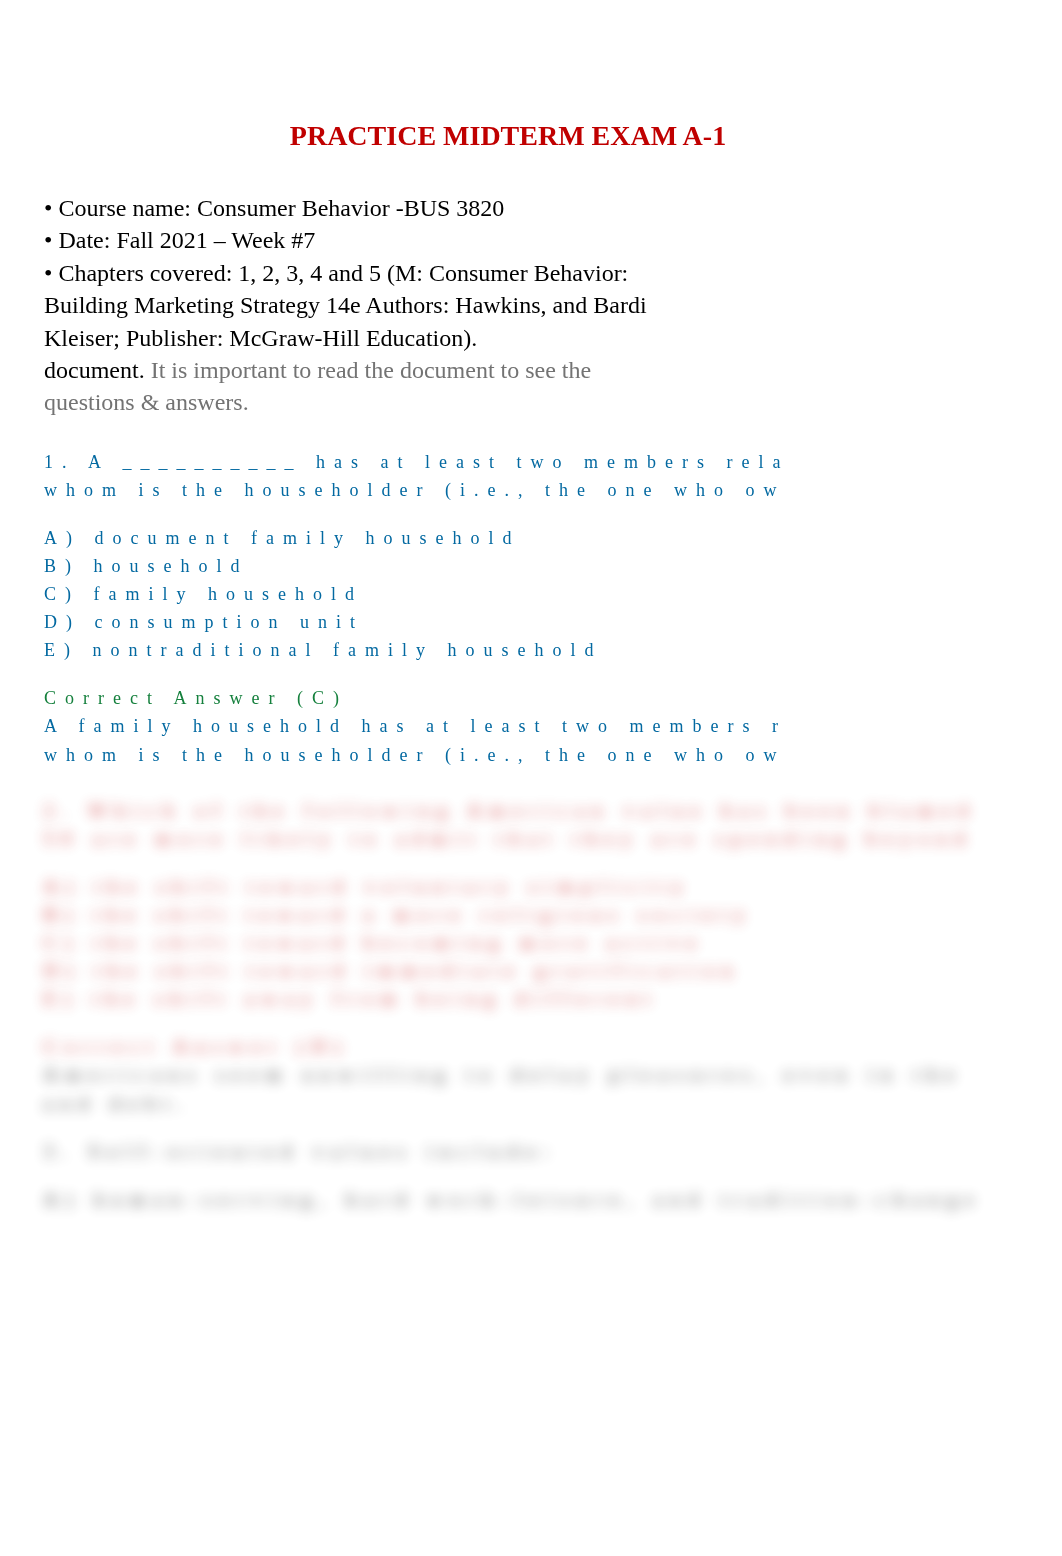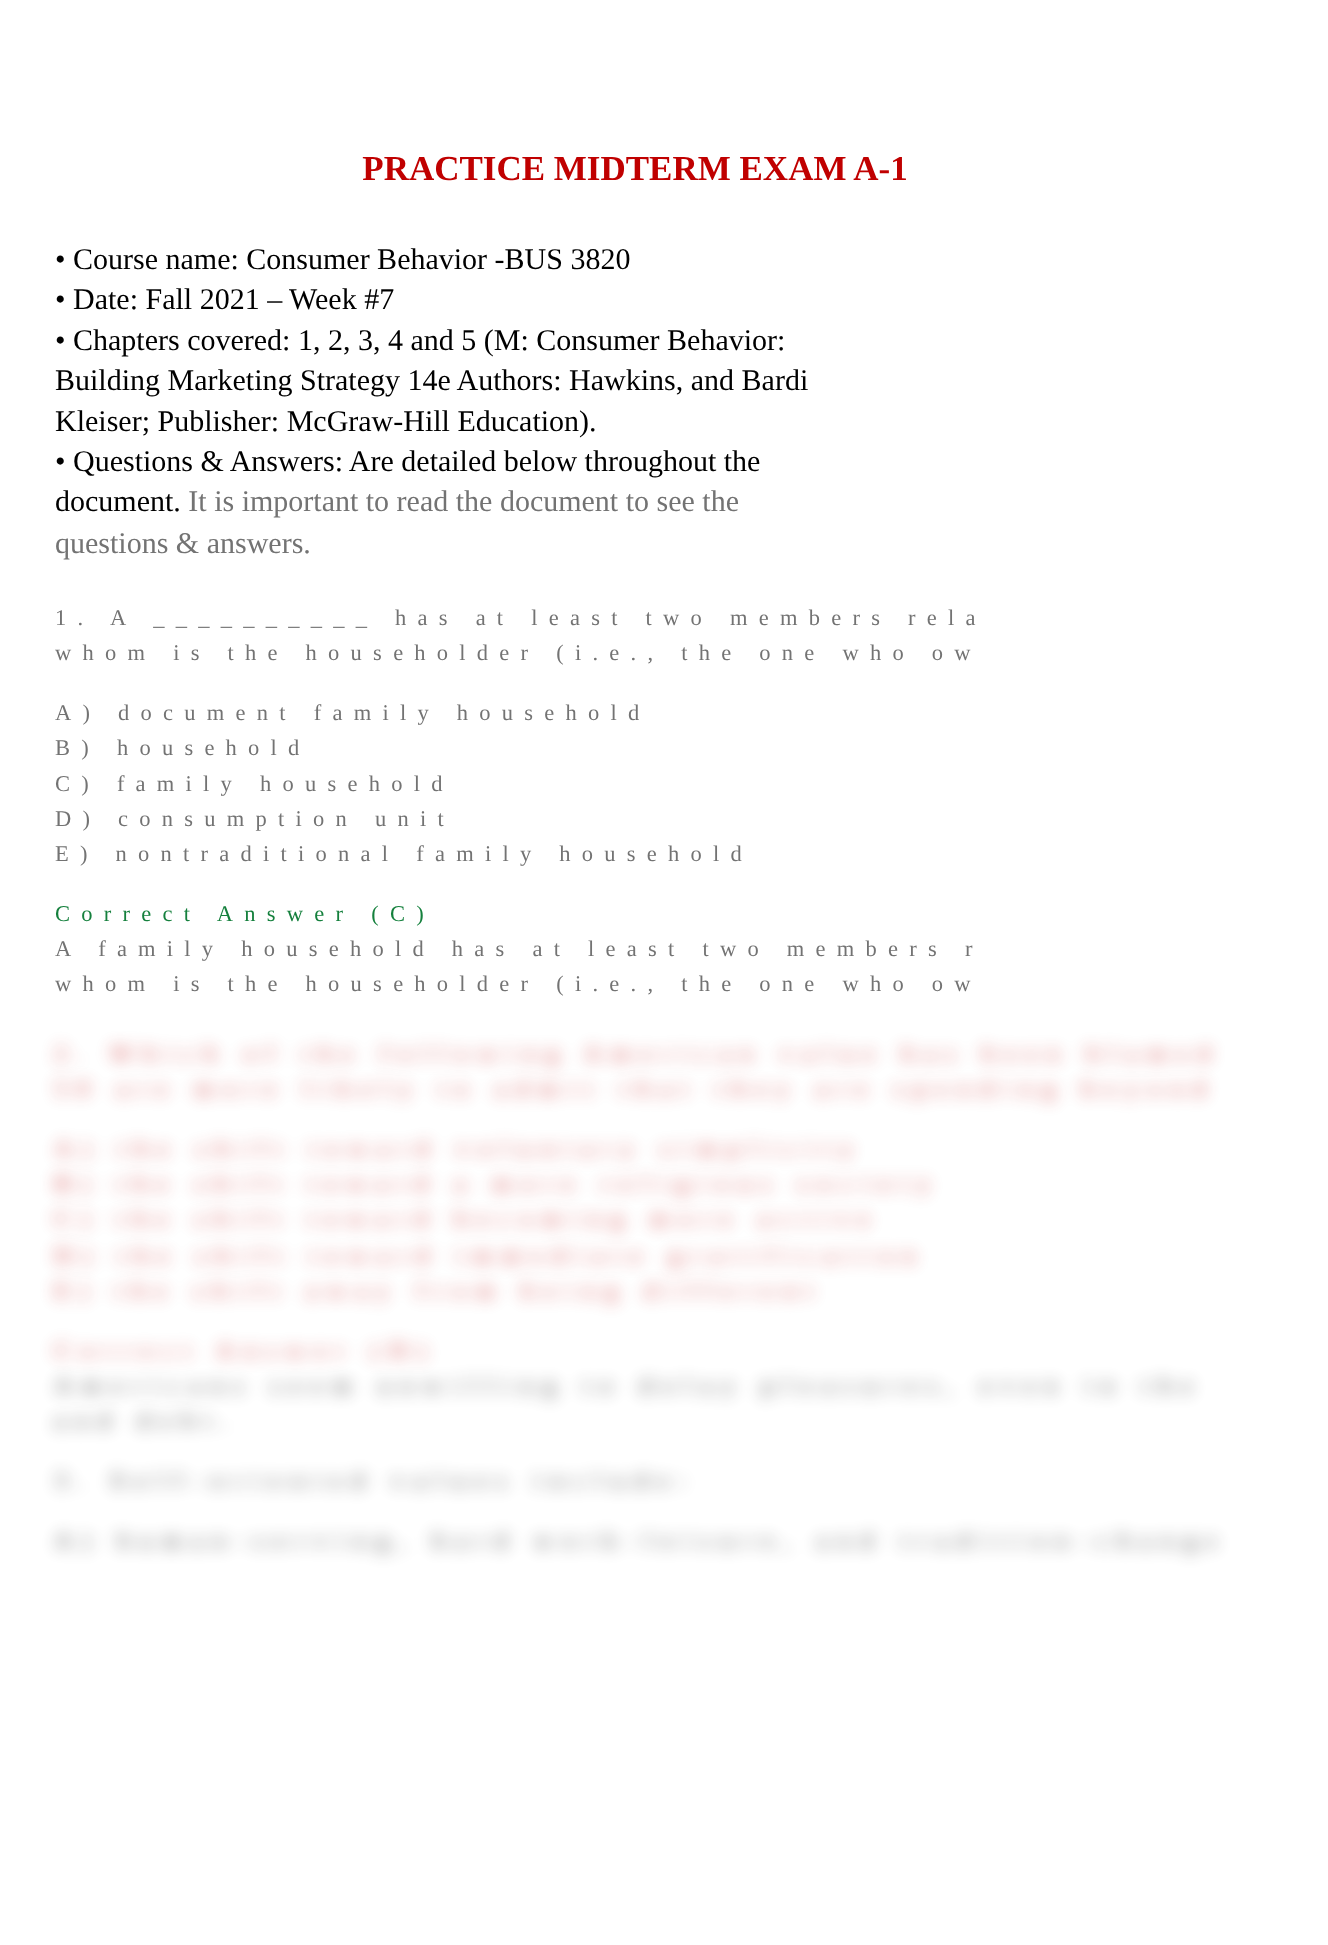--- a/index.html
+++ b/index.html
@@ -31,21 +31,21 @@
     .meta-block { margin-bottom: 30px; }
     .qa-red { color: #737373; }
     .q-block { margin-top: 30px; }
     .mono-line {
       font-family: "Times New Roman", Times, serif;
       font-size: 18px;
       letter-spacing: 9px;
       line-height: 1.45;
       white-space: nowrap;
       overflow: hidden;
-      color: #737373;
+      color: #0369a1;
       margin-bottom: 2px;
     }
     .mono-line.red { color: #15803d; }
     .spacer { height: 20px; }
     .blurred {
       margin-top: 30px;
     }
     .blurred .mono-line {
       color: #c00000;
       filter: blur(7px);
@@ -58,21 +58,20 @@
 
 <div class="page">
   <h1 class="title">PRACTICE MIDTERM EXAM A-1</h1>
 
   <div class="meta-block">
     <div class="bullet-line">• Course name: Consumer Behavior -BUS 3820</div>
     <div class="bullet-line">• Date: Fall 2021 – Week #7</div>
     <div class="bullet-line">• Chapters covered: 1, 2, 3, 4 and 5 (M: Consumer Behavior:</div>
     <div class="bullet-line">Building Marketing Strategy 14e Authors: Hawkins, and Bardi</div>
     <div class="bullet-line">Kleiser; Publisher: McGraw-Hill Education).</div>
-    <div class="bullet-line">• Questions &amp; Answers: Are detailed below throughout the</div>
     <div class="bullet-line">
       <span>document. </span><span class="qa-red">It is important to read the document to see the</span>
     </div>
     <div class="bullet-line qa-red">questions &amp; answers.</div>
   </div>
 
   <div class="q-block">
     <div class="mono-line">1.  A __________ has at least two members rela</div>
     <div class="mono-line">whom is the householder (i.e., the one who ow</div>
     <div class="spacer"></div>

